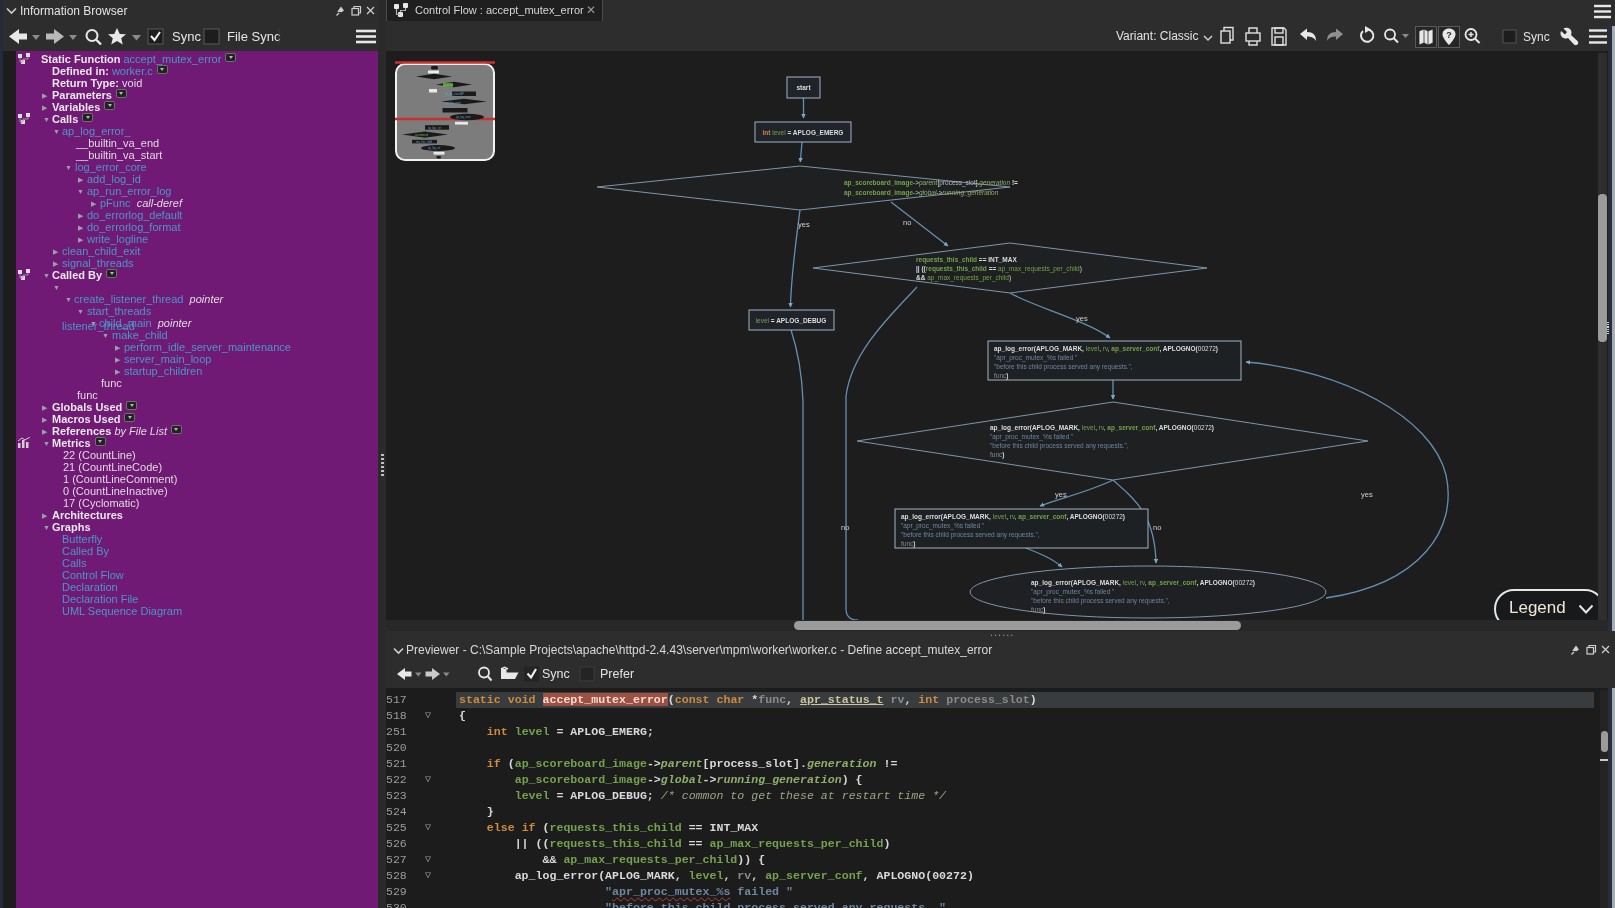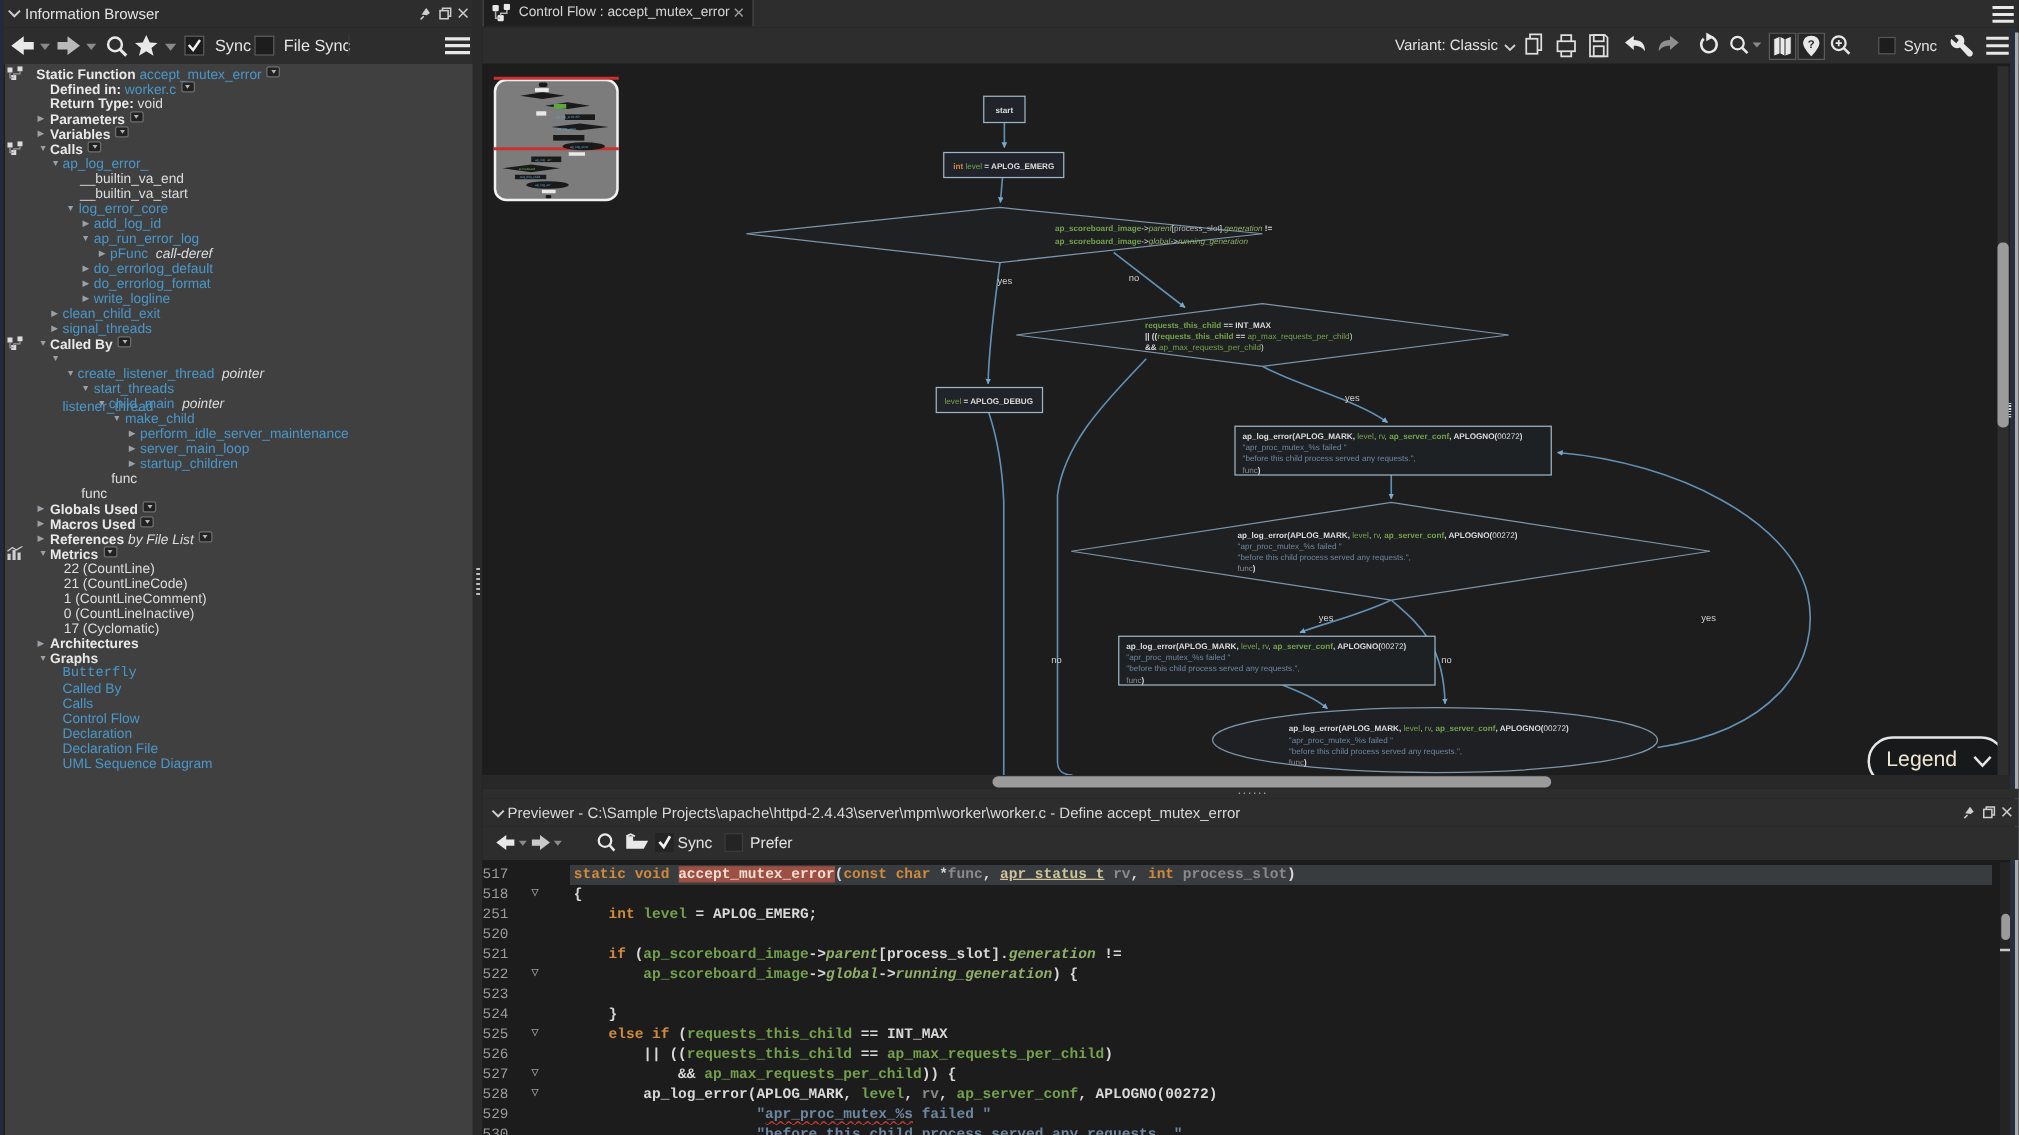--- a/index.html
+++ b/index.html
@@ -2,21 +2,21 @@
 <html><head>
 <meta charset="utf-8">
 <style>
   * { margin:0; padding:0; box-sizing:border-box; }
   html,body { width:1615px; height:908px; overflow:hidden; background:#1d1d1d; }
   body { font-family:"Liberation Sans", sans-serif; position:relative; }
   .abs { position:absolute; }
   
   #lp-title { left:0; top:0; width:381px; height:22px; background:#2d2d2d; color:#e3e3e3; font-size:12px; }
   #lp-tool  { left:0; top:22px; width:381px; height:29px; background:#2d2d2d; }
-  #lp-tree  { left:4px; top:51px; width:381px; height:857px; background:#404040; }
+  #lp-tree  { left:16px; top:51px; width:381px; height:857px; background:#701a75; }
   #vsplit   { left:378px; top:0; width:8px; height:908px; background:#2a2a2a; }
   
   .trow { position:absolute; left:0; width:381px; height:12px; line-height:12px; font-size:11px; white-space:nowrap; color:#dedede; }
   .b  { font-weight:bold; color:#e8e8e8; }
   .lk { color:#4a97c9; }
   .it { font-style:italic; }
   .arr { position:absolute; font-size:7px; color:#9aa0a6; top:1px; }
   .dd { display:inline-block; width:11px; height:9px; border:1px solid #6f6f6f; border-radius:2px; background:#222; margin-left:4px; vertical-align:1px; position:relative; }
   .dd:after { content:""; position:absolute; left:2.5px; top:2px; border-left:2.5px solid transparent; border-right:2.5px solid transparent; border-top:3px solid #b5b5b5; }
   
@@ -272,21 +272,21 @@
       <span style="position:absolute;left:47px;"><span>17 (Cyclomatic)</span></span>
     </div>
     <div class="trow" style="top:458px;">
       <span class="arr" style="left:26px;">▶</span>
       <span style="position:absolute;left:36px;"><span class="b">Architectures</span></span>
     </div>
     <div class="trow" style="top:470px;">
       <span class="arr" style="left:27px;">▼</span>
       <span style="position:absolute;left:36px;"><span class="b">Graphs</span></span>
     </div>
-    <div class="trow" style="top:482px;font-family:Liberation Mono, monospace;">
+    <div class="trow" style="top:482px;">
       <span style="position:absolute;left:46px;"><span class="lk">Butterfly</span></span>
     </div>
     <div class="trow" style="top:494px;">
       <span style="position:absolute;left:46px;"><span class="lk">Called By</span></span>
     </div>
     <div class="trow" style="top:506px;">
       <span style="position:absolute;left:46px;"><span class="lk">Calls</span></span>
     </div>
     <div class="trow" style="top:518px;">
       <span style="position:absolute;left:46px;"><span class="lk">Control Flow</span></span>
@@ -564,21 +564,21 @@
       <text x="205" y="13" fill="#e3e3e3" font-size="12.5" font-family="Liberation Sans">Prefer</text>
     </svg>
   </div>
   <div class="abs" id="pv-code">
     <div class="cl" style="top:4px;background:linear-gradient(90deg,transparent 70px,#383c3e 70px,#383c3e 1208px,transparent 1208px);"><span class="ln">517</span><span class="code"><span class="kw">static</span><span class="wh"> </span><span class="kw">void</span><span class="wh"> </span><span class="sel">accept_mutex_error</span><span class="wh">(</span><span class="kw">const</span><span class="wh"> </span><span class="kw">char</span><span class="wh"> *</span><span class="gy">func</span><span class="wh">, </span><span class="tan">apr_status_t</span><span class="wh"> </span><span class="gy">rv</span><span class="wh">, </span><span class="kw">int</span><span class="wh"> </span><span class="gy">process_slot</span><span class="wh">)</span></span></div>
     <div class="cl" style="top:20px;"><span class="ln">518</span><span class="fold">▽</span><span class="code"><span class="wh">{</span></span></div>
     <div class="cl" style="top:36px;"><span class="ln">251</span><span class="code"><span class="wh">    </span><span class="kw">int</span><span class="wh"> </span><span class="id">level</span><span class="wh"> = APLOG_EMERG;</span></span></div>
     <div class="cl" style="top:52px;"><span class="ln">520</span></div>
     <div class="cl" style="top:68px;"><span class="ln">521</span><span class="code"><span class="wh">    </span><span class="kw">if</span><span class="wh"> (</span><span class="id">ap_scoreboard_image</span><span class="wh">-&gt;</span><span class="mi">parent</span><span class="wh">[</span><span class="wh">process_slot</span><span class="wh">].</span><span class="mi">generation</span><span class="wh"> !=</span></span></div>
     <div class="cl" style="top:84px;"><span class="ln">522</span><span class="fold">▽</span><span class="code"><span class="wh">        </span><span class="id">ap_scoreboard_image</span><span class="wh">-&gt;</span><span class="mi">global</span><span class="wh">-&gt;</span><span class="mi">running_generation</span><span class="wh">) {</span></span></div>
-    <div class="cl" style="top:100px;padding-left:48px;"><span class="ln">523</span></div>
+    <div class="cl" style="top:100px;padding-left:48px;"><span class="ln">523</span><span class="code"><span class="wh">        </span><span class="id">level</span><span class="wh"> = APLOG_DEBUG; </span><span class="cm">/* common to get these at restart time */</span></span></div>
     <div class="cl" style="top:116px;"><span class="ln">524</span><span class="code"><span class="wh">    }</span></span></div>
     <div class="cl" style="top:132px;"><span class="ln">525</span><span class="fold">▽</span><span class="code"><span class="wh">    </span><span class="kw">else</span><span class="wh"> </span><span class="kw">if</span><span class="wh"> (</span><span class="id">requests_this_child</span><span class="wh"> == INT_MAX</span></span></div>
     <div class="cl" style="top:148px;"><span class="ln">526</span><span class="code"><span class="wh">        || ((</span><span class="id">requests_this_child</span><span class="wh"> == </span><span class="id">ap_max_requests_per_child</span><span class="wh">)</span></span></div>
     <div class="cl" style="top:164px;"><span class="ln">527</span><span class="fold">▽</span><span class="code"><span class="wh">            &amp;&amp; </span><span class="id">ap_max_requests_per_child</span><span class="wh">)) {</span></span></div>
     <div class="cl" style="top:180px;"><span class="ln">528</span><span class="fold">▽</span><span class="code"><span class="wh">        ap_log_error(APLOG_MARK, </span><span class="id">level</span><span class="wh">, </span><span class="gy">rv</span><span class="wh">, </span><span class="id">ap_server_conf</span><span class="wh">, APLOGNO(00272)</span></span></div>
     <div class="cl" style="top:196px;"><span class="ln">529</span><span class="code"><span class="wh">                     </span><span class="str">"</span><span class="sq">apr_proc_mutex_%s</span><span class="str"> failed "</span></span></div>
     <div class="cl" style="top:212px;"><span class="ln">530</span><span class="code"><span class="wh">                     </span><span class="str">"</span><span class="sq">before</span><span class="str"> this </span><span class="sq">child</span><span class="str"> process served any requests. "</span></span></div>
   </div>
 
   <div class="abs" style="left:1600px;top:690px;width:8px;height:218px;background:#242424;"></div>

